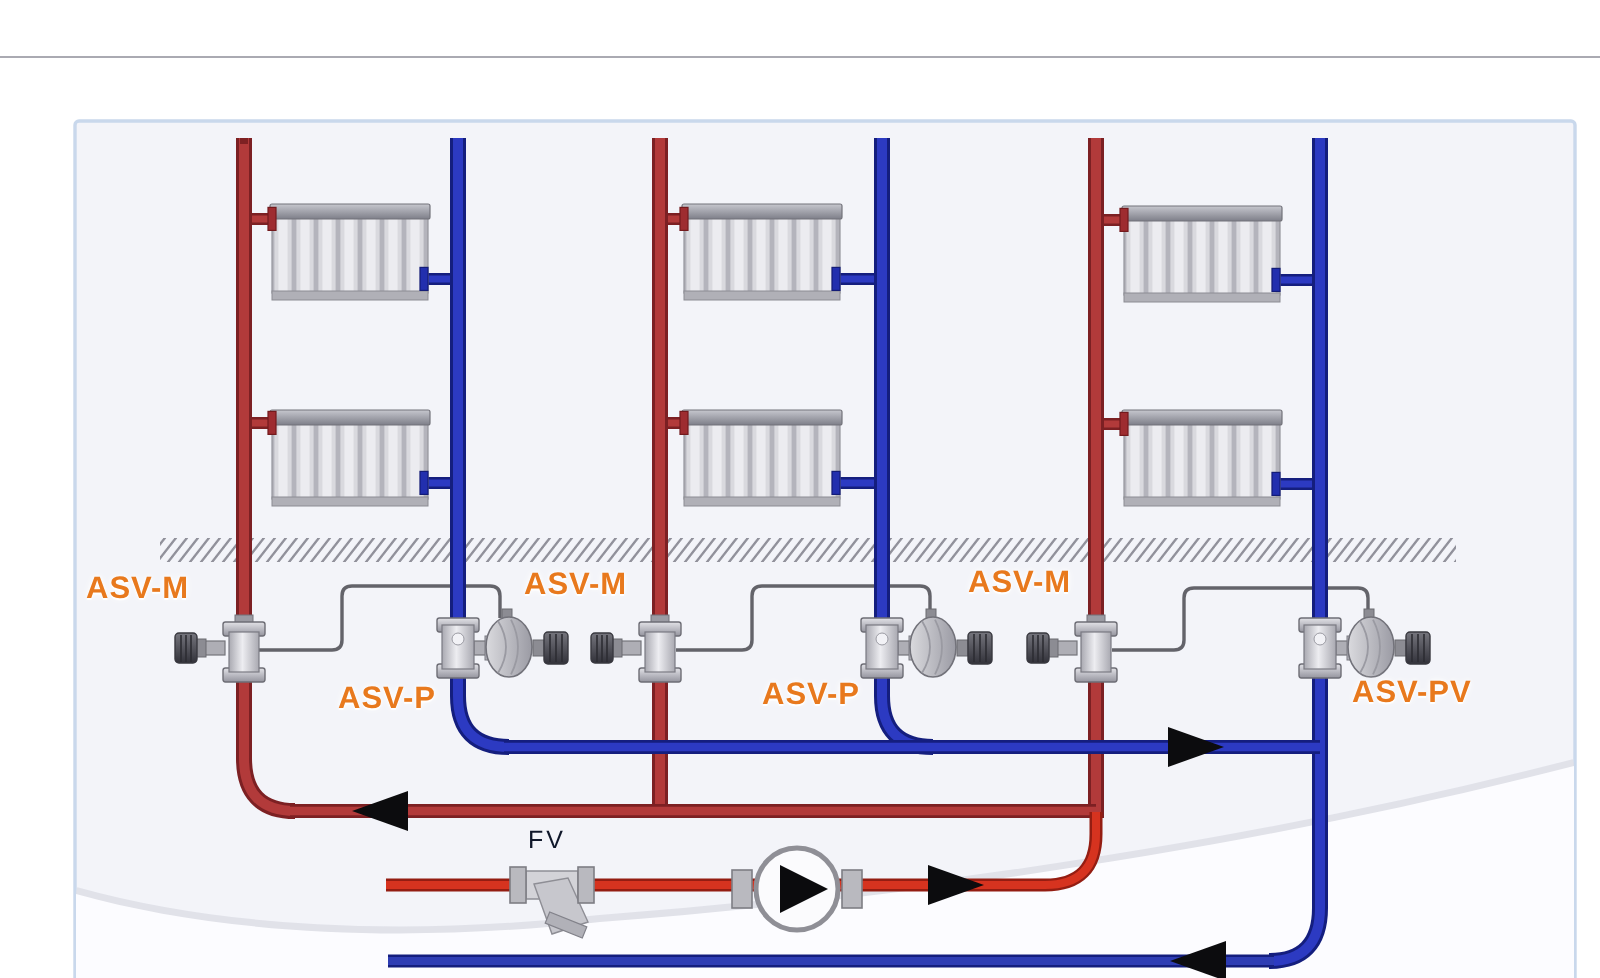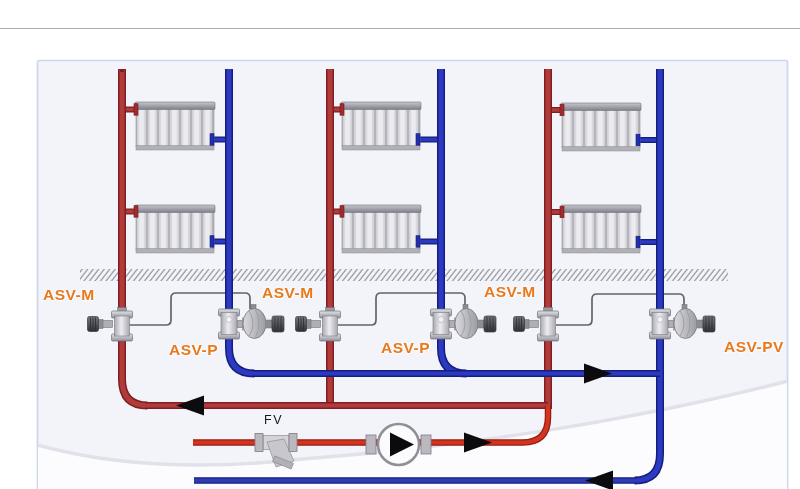--- a/index.html
+++ b/index.html
@@ -216,15 +216,15 @@
     <use href="#asvp" x="229"></use>
     <use href="#asvp" x="441"></use>
     <use href="#asvp" x="660"></use>
   </svg>
 
   <div class="label" style="left:43px;top:258px">ASV-M</div>
   <div class="label" style="left:169px;top:313px">ASV-P</div>
   <div class="label" style="left:262px;top:256px">ASV-M</div>
   <div class="label" style="left:381px;top:311px">ASV-P</div>
   <div class="label" style="left:484px;top:255px">ASV-M</div>
-  <div class="label" style="left:724px;top:310px">ASV-PV</div>
+  <div class="label" style="left:676px;top:310px">ASV-PV</div>
   <div class="fv-label" style="left:264px;top:385px">FV</div>
 </div>
 
 </body></html>

